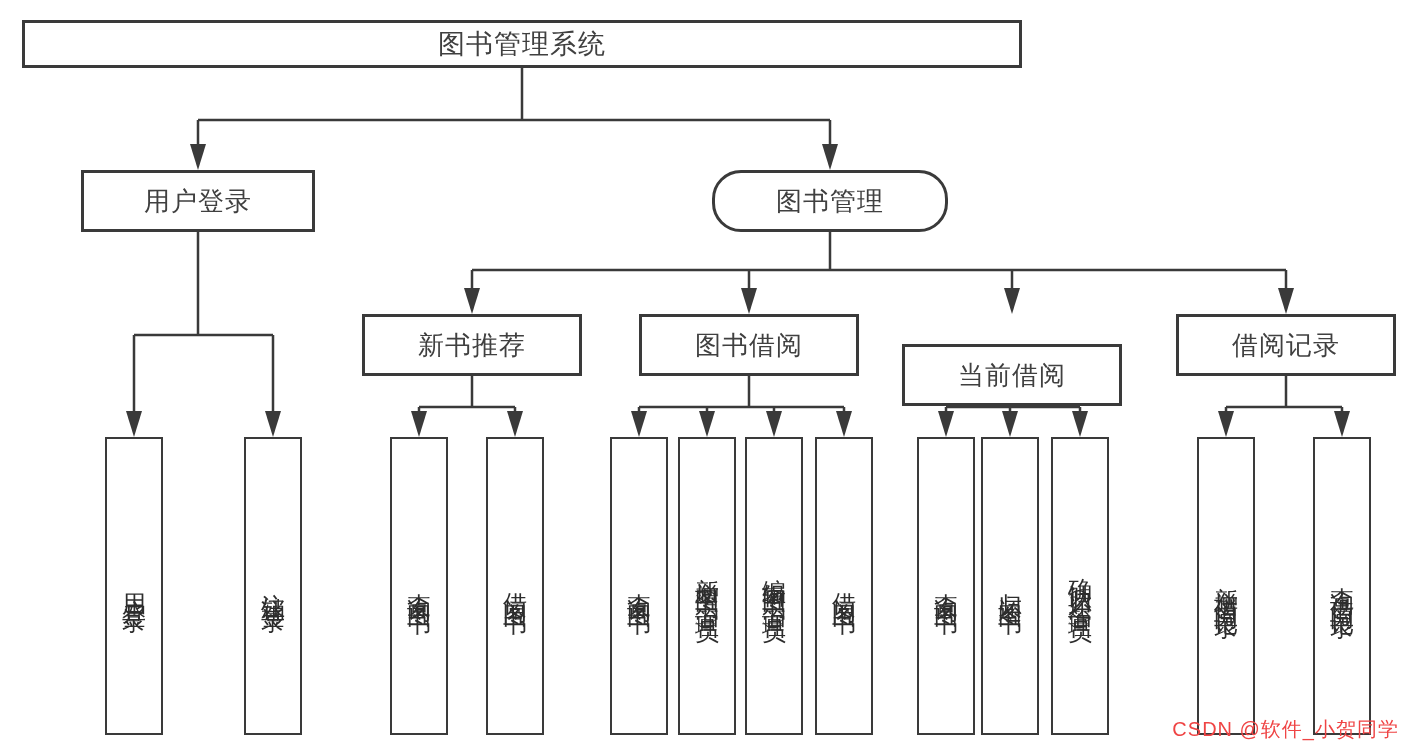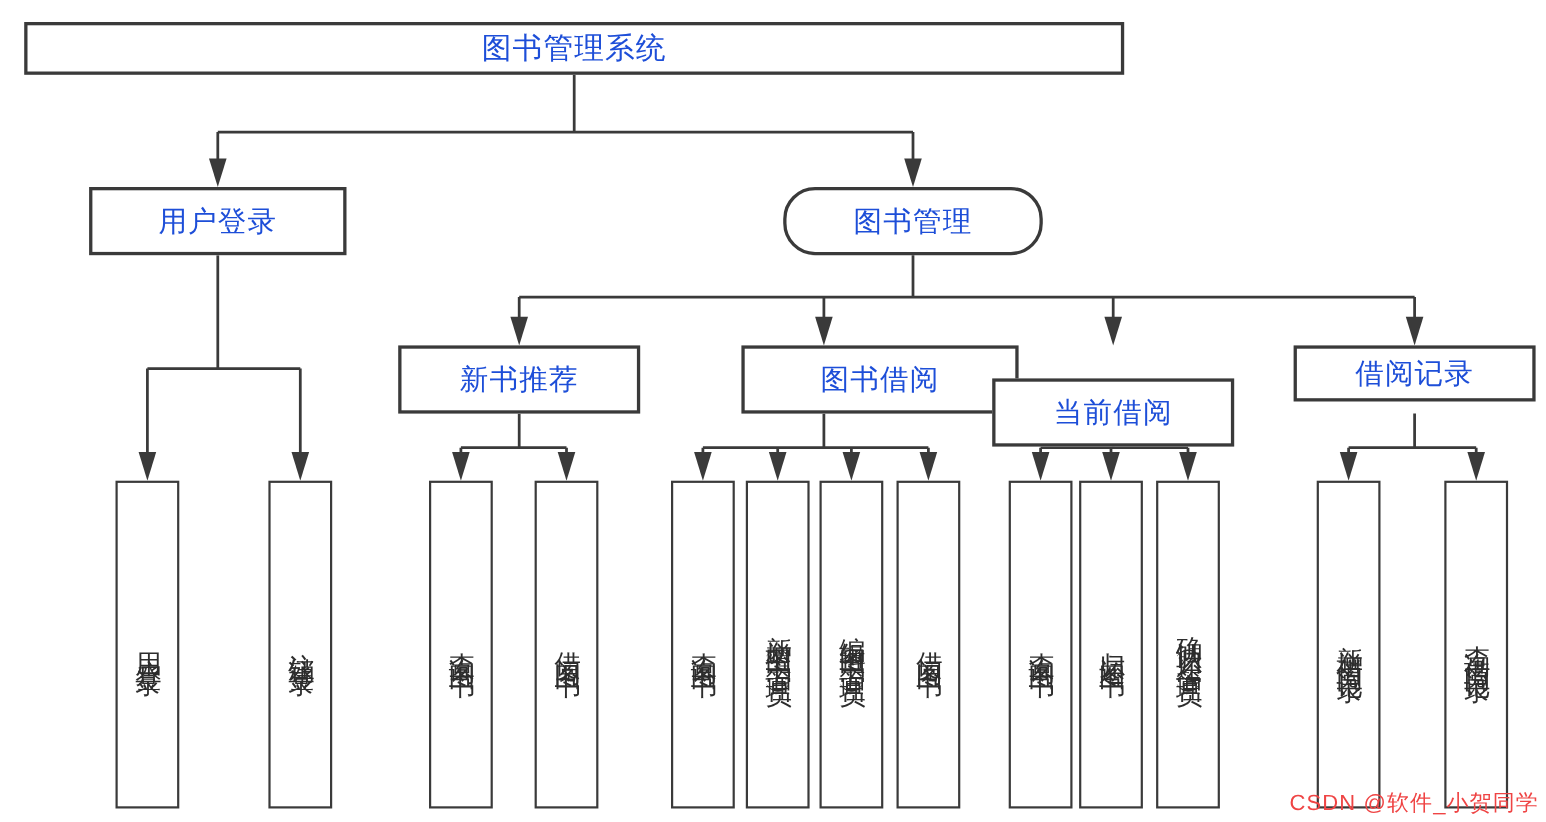--- a/index.html
+++ b/index.html
@@ -18,21 +18,21 @@
   }
   .hbox {
     position: absolute;
     box-sizing: border-box;
     border: 3px solid #3a3a3a;
     background: #ffffff;
     display: flex;
     align-items: center;
     justify-content: center;
     font-size: 26px;
-    color: #1d4ed8;
+    color: #404040;
     letter-spacing: 1px;
   }
   .root { font-size: 27px; }
   .vbox {
     position: absolute;
     top: 437px;
     height: 298px;
     width: 58px;
     box-sizing: border-box;
     border: 2.5px solid #3a3a3a;
@@ -103,23 +103,23 @@
       <polygon points="1334,411 1350,411 1342,437"></polygon>
     </g>
   </svg>
 
   <div class="hbox root" style="left:22px; top:20px; width:1000px; height:48px;">图书管理系统</div>
 
   <div class="hbox" style="left:81px; top:170px; width:234px; height:62px;">用户登录</div>
   <div class="hbox" style="left:712px; top:170px; width:236px; height:62px;border-radius:29px;">图书管理</div>
 
   <div class="hbox" style="left:362px; top:314px; width:220px; height:62px;">新书推荐</div>
-  <div class="hbox" style="left:674px; top:314px; width:252px; height:62px;">图书借阅</div>
+  <div class="hbox" style="left:639px; top:314px; width:220px; height:62px;">图书借阅</div>
   <div class="hbox" style="left:902px; top:314px; width:220px; height:62px;margin-top:30px;">当前借阅</div>
-  <div class="hbox" style="left:1176px; top:314px; width:220px; height:51px;">借阅记录</div>
+  <div class="hbox" style="left:1176px; top:314px; width:220px; height:62px;">借阅记录</div>
 
   <div class="vbox" style="left:105px;">
     <span>用户登录</span>
   </div>
   <div class="vbox" style="left:244px;">
     <span>注销登录</span>
   </div>
 
   <div class="vbox" style="left:390px;">
     <span>查询图书</span>

